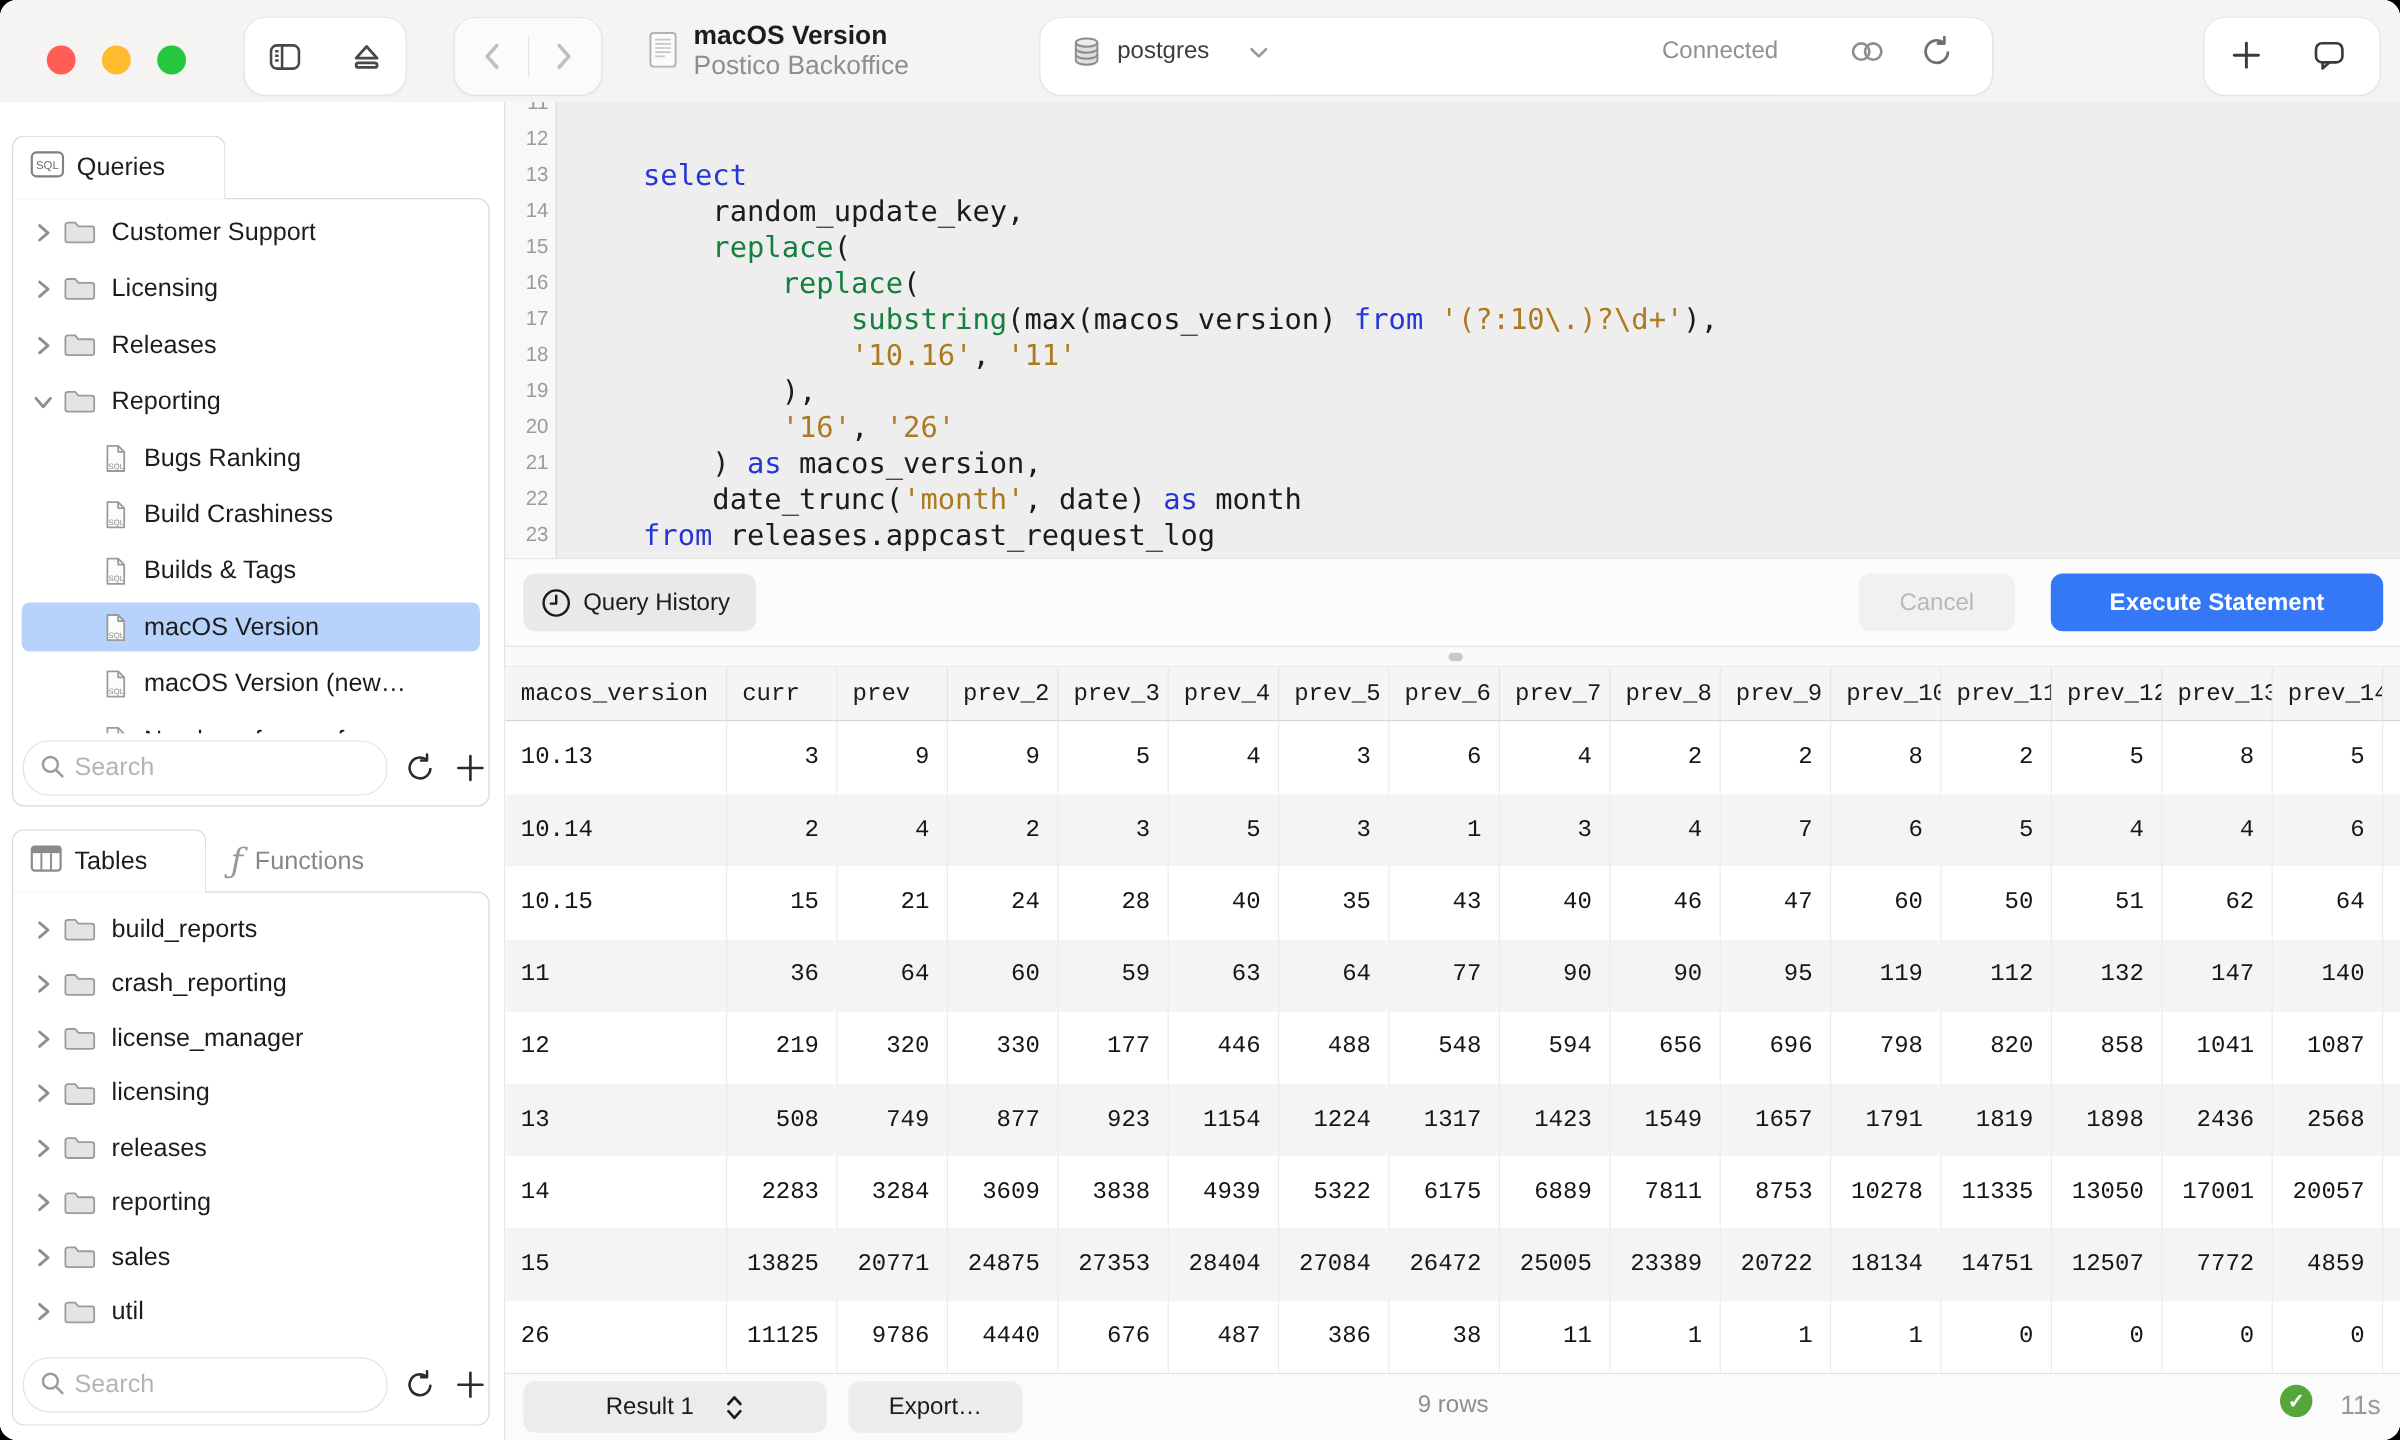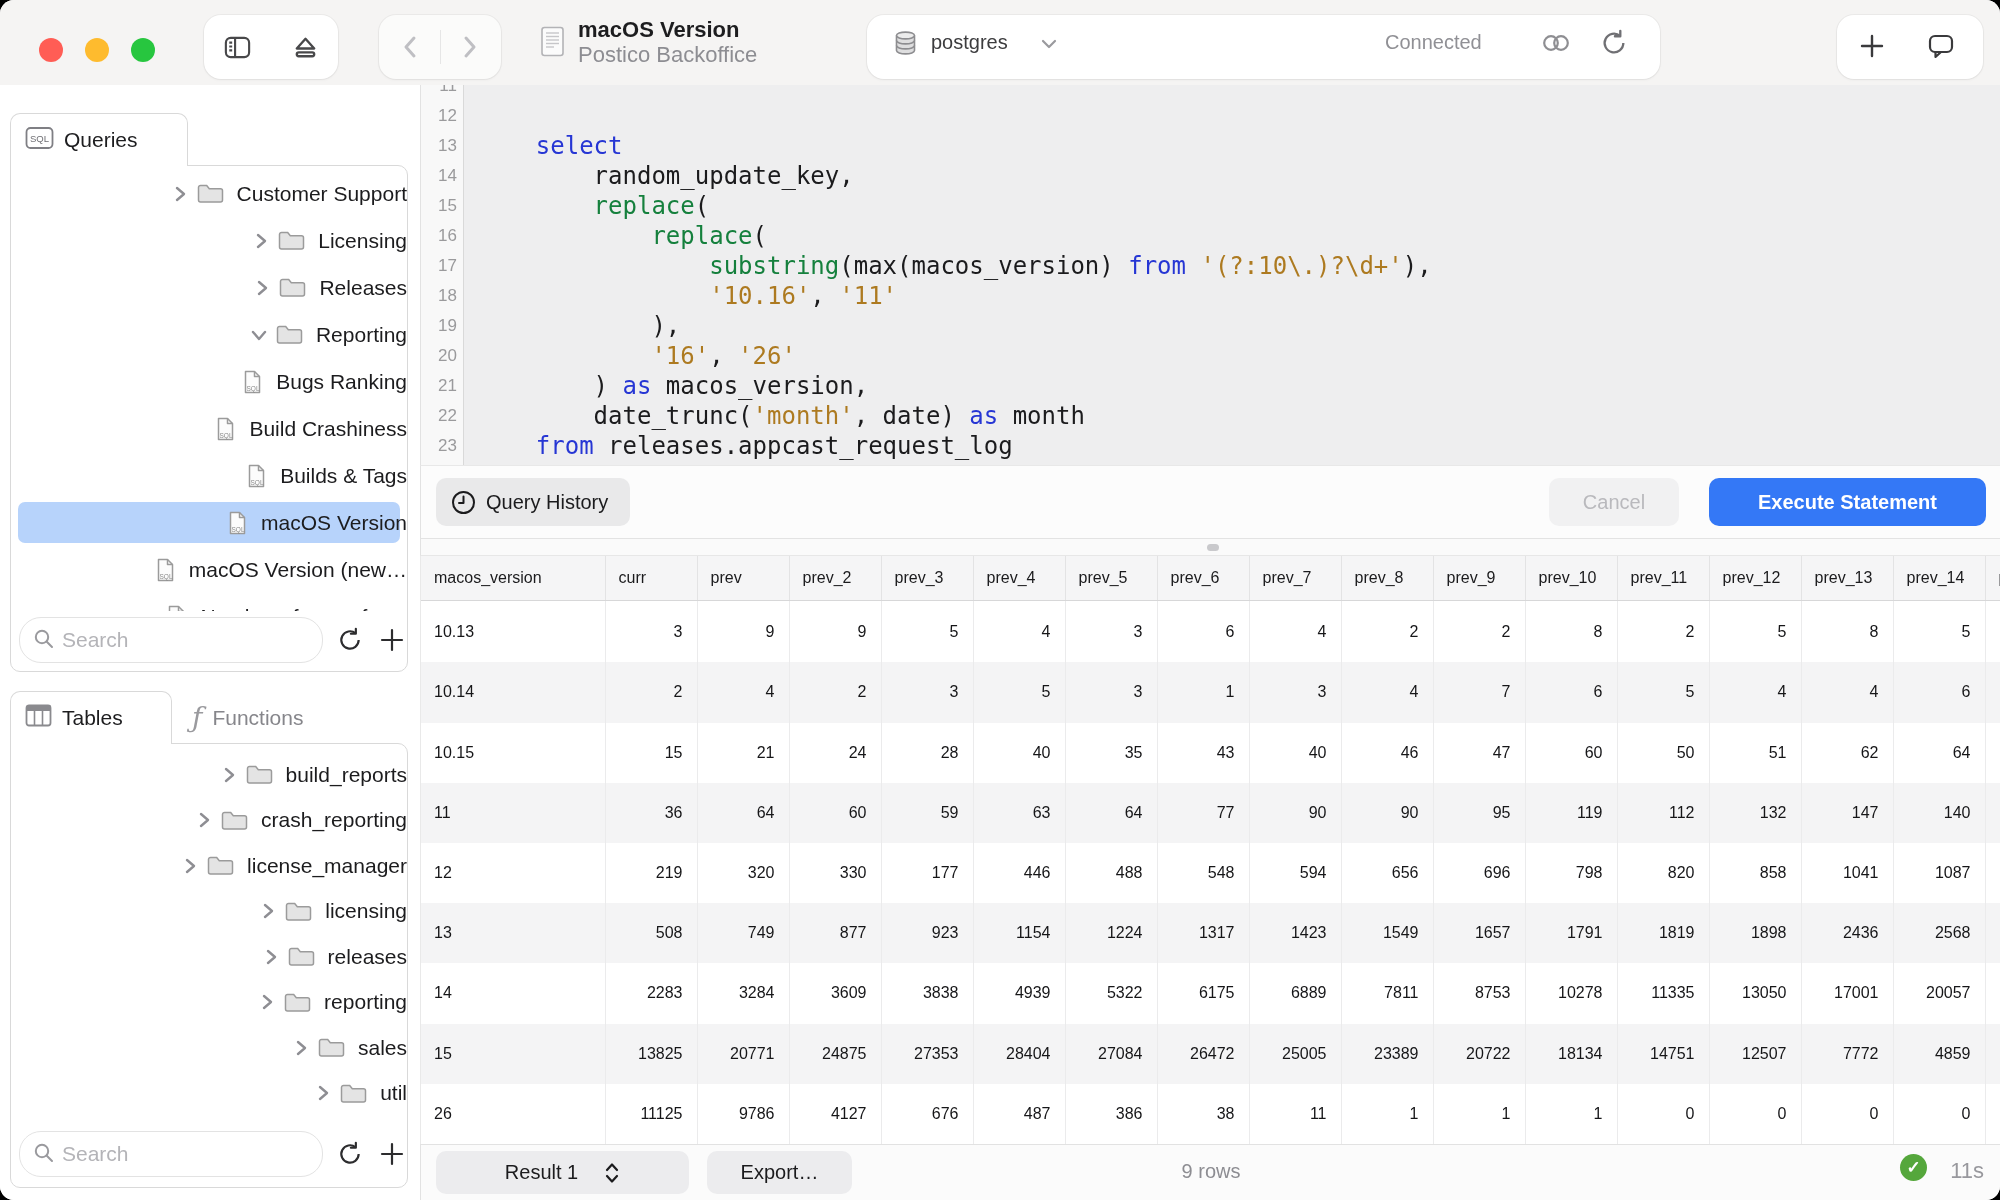--- a/index.html
+++ b/index.html
@@ -22,21 +22,21 @@
   .proxyicon{position:absolute;left:540px;top:26px;}
   .dbsel-label{position:absolute;left:931px;top:31px;font-size:20px;color:#3c3c3e;}
   .conn-label{position:absolute;left:1385px;top:31px;font-size:20px;color:#909095;}
   
   .sidebar{position:absolute;left:0;top:85px;width:420px;height:1115px;background:#fff;}
   .sb-tab{position:absolute;background:#fff;border:1.5px solid #d9d9d9;border-bottom:none;border-radius:10px 10px 0 0;
           display:flex;align-items:center;gap:10px;padding-left:14px;box-sizing:border-box;z-index:2;font-size:21px;color:#1d1d1f;}
   .sb-tab.inactive{border:none;background:transparent;color:#86868b;z-index:0;}
   .sb-panel{position:absolute;background:#fff;border:1.5px solid #d9d9d9;border-radius:0 10px 10px 10px;box-sizing:border-box;}
   .tree{position:absolute;left:0;right:0;overflow:hidden;}
-  .tree-row{height:47px;display:flex;align-items:center;font-size:21px;color:#1c1c1e;position:relative;justify-content:flex-end;}
+  .tree-row{height:47px;display:flex;align-items:center;font-size:21px;color:#1c1c1e;position:relative;}
   .tree-row .chev{width:22px;margin-left:14px;display:flex;justify-content:center;color:#8e8e93;flex:none;}
   .tree-row .chev.down svg{transform:rotate(90deg);}
   .tree-row .fico{margin-left:6px;margin-right:13px;flex:none;display:flex;}
   .tree-row.leaf .fico{margin-left:76px;margin-right:14px;}
   .tree-row.selected::before{content:"";position:absolute;left:7px;right:7px;top:3px;bottom:3px;background:#b7d3fb;border-radius:7px;z-index:0;}
   .tree-row>*{position:relative;z-index:1;}
   .tree-row .lbl{white-space:nowrap;overflow:hidden;}
   .sb-search{position:absolute;display:flex;align-items:center;}
   .sb-search input{width:250px;height:44px;border:1.5px solid #e3e3e3;border-radius:22px;padding:0 10px 0 42px;
                    font-size:21px;font-family:"Liberation Sans",sans-serif;color:#333;outline:none;background:#fff;}
@@ -55,21 +55,21 @@
   .runbar{position:absolute;left:420px;top:465px;width:1580px;height:73px;background:#fcfcfc;border-top:1px solid #e8e8e8;border-left:1px solid #e2e2e2;box-sizing:border-box;}
   .btn{position:absolute;border:none;border-radius:10px;font-family:"Liberation Sans",sans-serif;font-size:20px;cursor:pointer;}
   .btn-qh{left:15px;top:12px;height:48px;padding:0 22px 0 14px;background:#e9e9ea;color:#1b1b1d;display:flex;align-items:center;gap:9px;}
   .btn-cancel{left:1128px;top:12px;width:130px;height:48px;background:#f1f1f2;color:#b9b9bd;}
   .btn-exec{left:1288px;top:12px;width:277px;height:48px;background:#3478f6;color:#fff;font-weight:600;}
   
   .split{position:absolute;left:420px;top:538px;width:1580px;height:18px;background:#fafafa;border-top:1px solid #e3e3e3;border-bottom:1px solid #e7e7e7;border-left:1px solid #e2e2e2;box-sizing:border-box;}
   .split .dot{position:absolute;left:786px;top:5px;width:12px;height:7px;border-radius:4px;background:#c9c9cc;}
   
   .results{position:absolute;left:420px;top:556px;width:1580px;height:588px;overflow:hidden;border-left:1px solid #e9e9e9;box-sizing:border-box;}
-  table.grid{border-collapse:collapse;table-layout:fixed;width:1580px;height:588px;font-size:16px;}
+  table.grid{border-collapse:collapse;table-layout:fixed;width:1580px;height:588px;font-size:20px;font-family:Liberation Mono, monospace;}
   .grid th{height:44px;background:#f5f5f6;font-weight:400;text-align:left;padding:0 6px 0 13px;
            border-bottom:1px solid #d7d7d8;border-right:1px solid #e3e3e4;white-space:nowrap;overflow:hidden;color:#1b1b1d;}
   .grid td{border-right:1px solid #ebebec;padding:0 14px 0 13px;white-space:nowrap;overflow:hidden;color:#161618;}
   .grid td.num{text-align:right;}
   .grid tbody tr:nth-child(even){background:#f4f4f5;}
   .grid th:last-child,.grid td:last-child{border-right:none;}
   
   .footer{position:absolute;left:420px;top:1144px;width:1580px;height:56px;background:#fbfbfb;border-top:1px solid #e2e2e2;border-left:1px solid #e2e2e2;box-sizing:border-box;}
   .btn-result{left:15px;top:6px;width:253px;height:43px;background:#ececee;color:#1b1b1d;display:flex;align-items:center;justify-content:center;gap:26px;}
   .btn-export{left:286px;top:6px;width:145px;height:43px;background:#ececee;color:#1b1b1d;}
@@ -743,21 +743,21 @@
             <td class="num">14751</td>
             <td class="num">12507</td>
             <td class="num">7772</td>
             <td class="num">4859</td>
             <td></td>
           </tr>
           <tr>
             <td>26</td>
             <td class="num">11125</td>
             <td class="num">9786</td>
-            <td class="num">4127</td>
+            <td class="num">4440</td>
             <td class="num">676</td>
             <td class="num">487</td>
             <td class="num">386</td>
             <td class="num">38</td>
             <td class="num">11</td>
             <td class="num">1</td>
             <td class="num">1</td>
             <td class="num">1</td>
             <td class="num">0</td>
             <td class="num">0</td>

